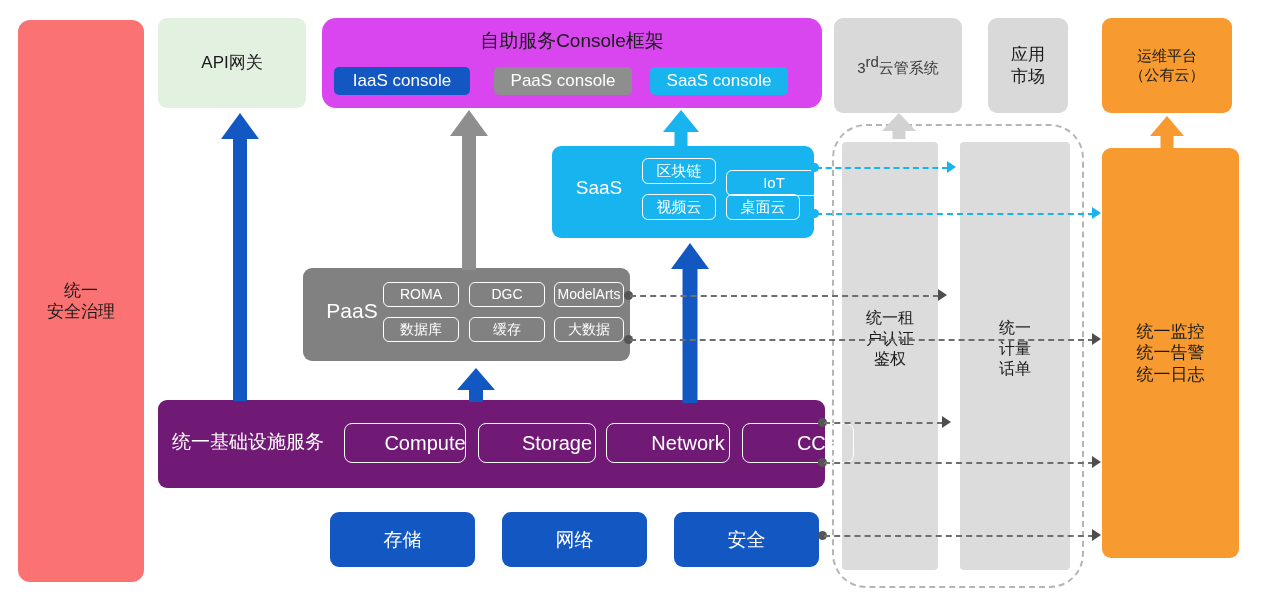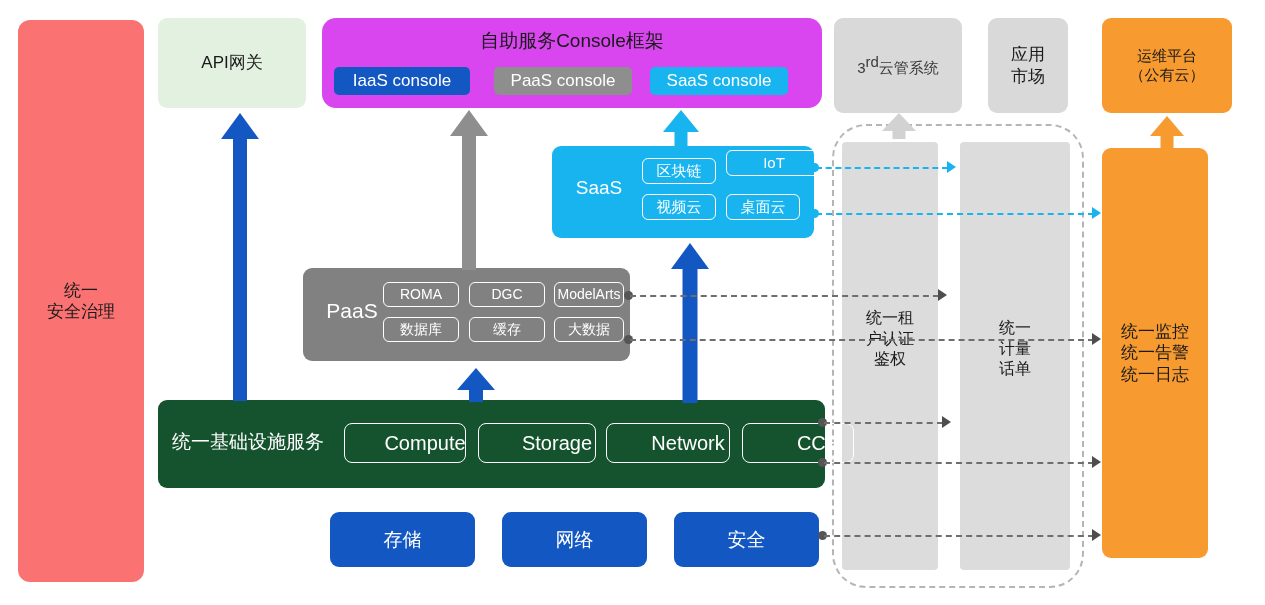--- a/index.html
+++ b/index.html
@@ -72,42 +72,42 @@
     left:988px; top:18px; width:80px; height:95px;
     background:#d9d9d9; color:#1a1a1a; font-size:17px;
     border-radius:9px;
   }
   #ops-top{
     left:1102px; top:18px; width:130px; height:95px;
     background:#f79a30; color:#1a1a1a; font-size:15px;
     border-radius:9px;
   }
   #ops-main{
-    left:1102px; top:148px; width:106px; height:410px;
+    left:1102px; top:148px; width:137px; height:410px;
     background:#f79a30; color:#1a1a1a; font-size:17px;
     border-radius:9px;
   }
 
   
   #saas{
     left:552px; top:146px; width:262px; height:92px;
     background:#17b4f0; border-radius:9px; display:block;
   }
   #saas-label{
     position:absolute; left:14px; top:30px; width:66px;
     color:#ffffff; font-size:19px; text-align:center;
   }
   .saas-chip{
     position:absolute; height:26px; border-radius:6px;
     border:1.6px solid #ffffff; color:#ffffff; font-size:15px;
     display:flex; align-items:center; justify-content:center;
     box-sizing:border-box;
   }
   #chip-blockchain{ left:90px;  top:12px; width:74px; }
-  #chip-iot{        left:174px; top:4px; width:96px; }
+  #chip-iot{        left:174px; top:24px; width:96px; }
   #chip-video{      left:90px;  top:48px; width:74px; }
   #chip-desktop{    left:174px; top:48px; width:74px; }
 
   
   #paas{
     left:303px; top:268px; width:327px; height:93px;
     background:#818181; border-radius:9px; display:block;
   }
   #paas-label{
     position:absolute; left:10px; top:30px; width:78px;
@@ -122,21 +122,21 @@
   #chip-roma{      left:80px;  top:14px; width:76px; }
   #chip-dgc{       left:166px; top:14px; width:76px; }
   #chip-modelarts{ left:251px; top:14px; width:70px; }
   #chip-db{        left:80px;  top:49px; width:76px; }
   #chip-cache{     left:166px; top:49px; width:76px; }
   #chip-bigdata{   left:251px; top:49px; width:70px; }
 
   
   #infra{
     left:158px; top:400px; width:667px; height:88px;
-    background:#14532d; border-radius:9px; display:block;text-decoration:underline;
+    background:#701a75; border-radius:9px; display:block;text-decoration:underline;
   }
   #infra-label{
     position:absolute; left:14px; top:30px;
     color:#ffffff; font-size:19px;
   }
   .infra-chip{
     position:absolute; top:23px; height:40px; border-radius:8px;
     border:1.7px solid #ffffff; color:#ffffff; font-size:20px;
     display:flex; align-items:center; justify-content:center;
     box-sizing:border-box;

